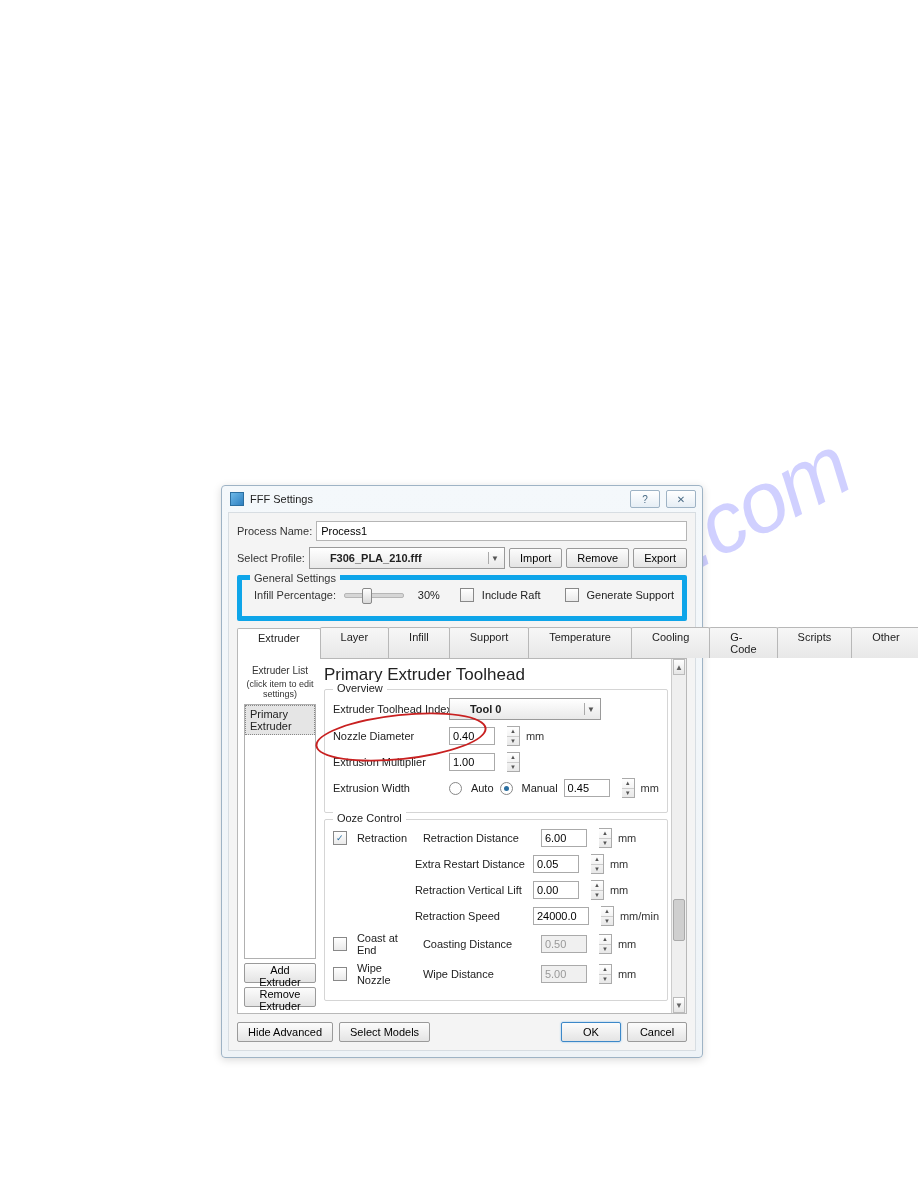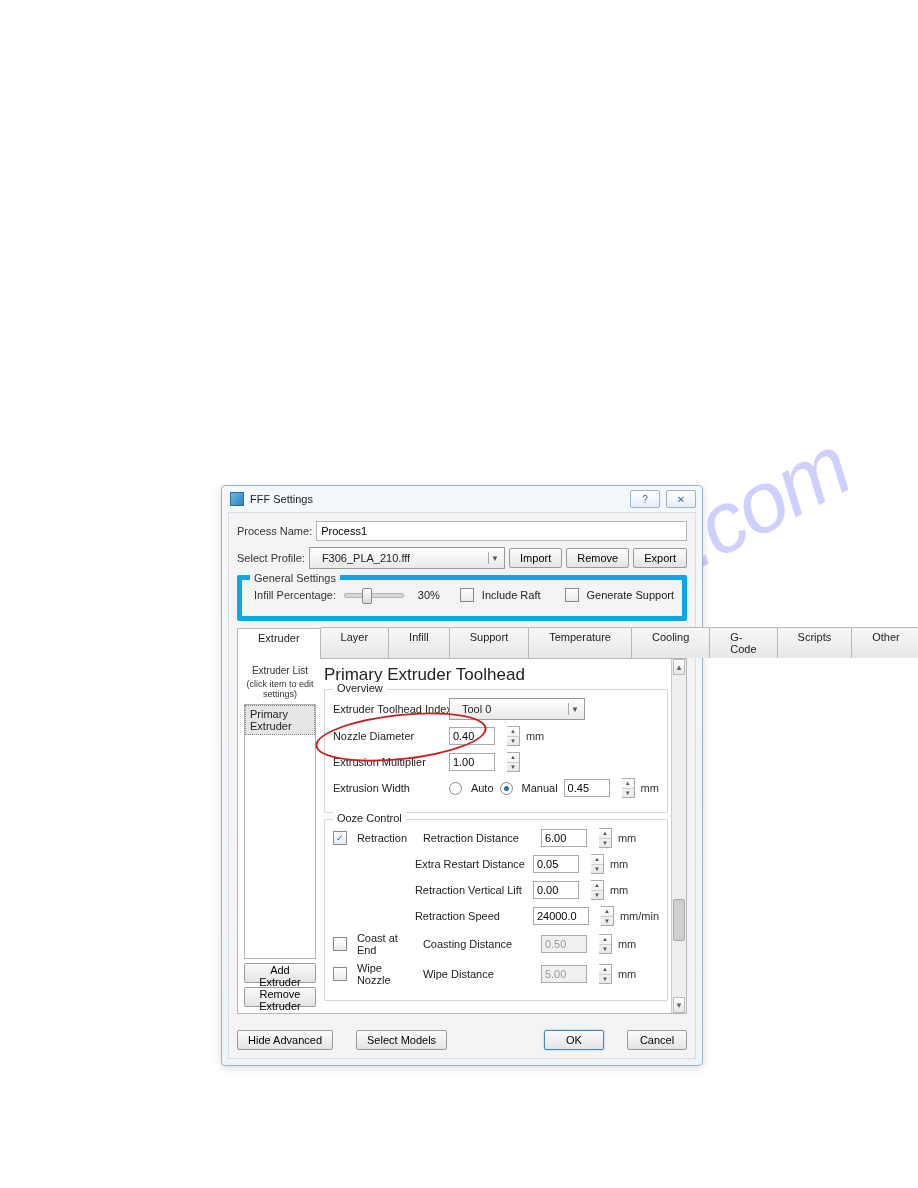--- a/index.html
+++ b/index.html
@@ -7,21 +7,21 @@
 .dialog { position:absolute; left:221px; top:485px; width:480px; background:linear-gradient(#f4f8fb,#eef3f7); border:1px solid #9eb3c5; border-radius:4px; box-shadow:0 2px 8px rgba(0,0,0,0.15); }
 .titlebar { height:26px; display:flex; align-items:center; padding:0 6px 0 8px; }
 .titlebar .cube { width:12px; height:12px; background:linear-gradient(135deg,#6cb8e8,#2d7fbf); border:1px solid #2a6ea0; margin-right:6px; }
 .titlebar .ttl { flex:1; }
 .winbtns { display:flex; gap:6px; }
 .winbtn { width:28px; height:16px; border:1px solid #9eb3c5; border-radius:2px; background:linear-gradient(#fff,#e6eef5); display:flex; align-items:center; justify-content:center; font-size:10px; color:#4a6b85; cursor:pointer; }
 .client { background:#f4f4f4; margin:0 6px 6px 6px; padding:8px; border:1px solid #d7dde2; }
 .row { display:flex; align-items:center; margin-bottom:6px; gap:4px; }
 .lbl { white-space:nowrap; color:#333; }
 input[type=text].field { flex:1; height:18px; border:1px solid #b5b5b5; padding:0 4px; background:#fff; font-family:inherit; font-size:11px; }
-.select { height:20px; border:1px solid #9a9a9a; background:linear-gradient(#fff,#e9e9e9); display:flex; align-items:center; padding:0 12px; position:relative; }
+.select { height:20px; border:1px solid #9a9a9a; background:linear-gradient(#fff,#e9e9e9); display:flex; align-items:center; padding:0 20px; position:relative;font-weight:bold; }
 .select .arrow { position:absolute; right:3px; top:4px; width:12px; height:12px; border-left:1px solid #aaa; display:flex; align-items:center; justify-content:center; font-size:8px; color:#555; }
 .btn { height:20px; padding:0 10px; border:1px solid #9a9a9a; background:linear-gradient(#fcfcfc,#e4e4e4); border-radius:2px; font-family:inherit; font-size:11px; cursor:pointer; }
 .btn.primary { border-color:#3c88c8; box-shadow:0 0 2px #7db7e8; }
 .group { border:5px solid #0ea5e9; border-radius:2px; padding:8px 8px 8px 12px; margin-bottom:6px; position:relative; }
 .group-title { position:absolute; top:-8px; left:8px; background:#f4f4f4; padding:0 4px; font-size:11px; color:#333; }
 .slider-track { flex:1; height:3px; background:#d6d6d6; border:1px solid #b6b6b6; position:relative; border-radius:2px; }
 .slider-thumb { position:absolute; top:-6px; left:30%; width:8px; height:14px; background:linear-gradient(#fff,#d9d9d9); border:1px solid #888; border-radius:2px; }
 .chk { width:12px; height:12px; border:1px solid #888; background:linear-gradient(#fff,#eaeaea); display:inline-flex; align-items:center; justify-content:center; font-size:9px; color:#2a6ea0; margin-right:4px; vertical-align:middle; }
 .tabs-row { display:flex; border-bottom:1px solid #b8b8b8; margin-top:4px; }
 .tab { padding:3px 20px; border:1px solid #b8b8b8; border-bottom:none; background:linear-gradient(#f7f7f7,#e8e8e8); margin-right:-1px; font-size:11px; cursor:pointer; border-radius:2px 2px 0 0; }
@@ -41,21 +41,21 @@
 .sel2 { width:110px; }
 .spin { display:flex; align-items:center;gap:12px; }
 .spin input { width:38px; height:16px; border:1px solid #aaa; text-align:left; padding:0 3px; font-family:inherit; font-size:11px; }
 .spin .sp { width:12px; height:18px; border:1px solid #aaa; border-left:none; background:linear-gradient(#fff,#e8e8e8); display:flex; flex-direction:column; }
 .spin .sp span { flex:1; font-size:6px; display:flex; align-items:center; justify-content:center; color:#555; border-bottom:1px solid #ccc; }
 .spin .sp span:last-child { border-bottom:none; }
 .unit { font-size:11px; color:#333; }
 .radio { width:11px; height:11px; border:1px solid #888; border-radius:50%; display:inline-flex; align-items:center; justify-content:center; margin-right:3px; vertical-align:middle; }
 .radio.checked::after { content:""; width:5px; height:5px; background:#2a6ea0; border-radius:50%; }
 .circle-annot { position:absolute; border:2px solid #c82020; border-radius:50%; pointer-events:none; transform:rotate(-6deg); }
-.footer { display:flex; gap:23px; margin-top:16px; }
+.footer { display:flex; gap:6px; margin-top:8px; }
 .footer .spacer { flex:1; }
 .scrollbar { position:absolute; right:0; top:0; bottom:0; width:14px; background:#efefef; border-left:1px solid #ccc; }
 .sb-thumb { position:absolute; left:1px; right:1px; top:240px; height:40px; background:#cfcfcf; border:1px solid #aaa; border-radius:2px; }
 .sb-arrow { position:absolute; left:1px; right:1px; height:14px; background:linear-gradient(#fff,#e6e6e6); border:1px solid #bbb; display:flex; align-items:center; justify-content:center; font-size:8px; color:#666; }
 .watermark { position:absolute; font-size:86px; color:rgba(120,120,255,0.35); font-family:Arial, sans-serif; transform:rotate(-28deg); pointer-events:none; font-style:italic; letter-spacing:-2px; }
 </style>
 </head>
 <body>
 
 <div class="page">

